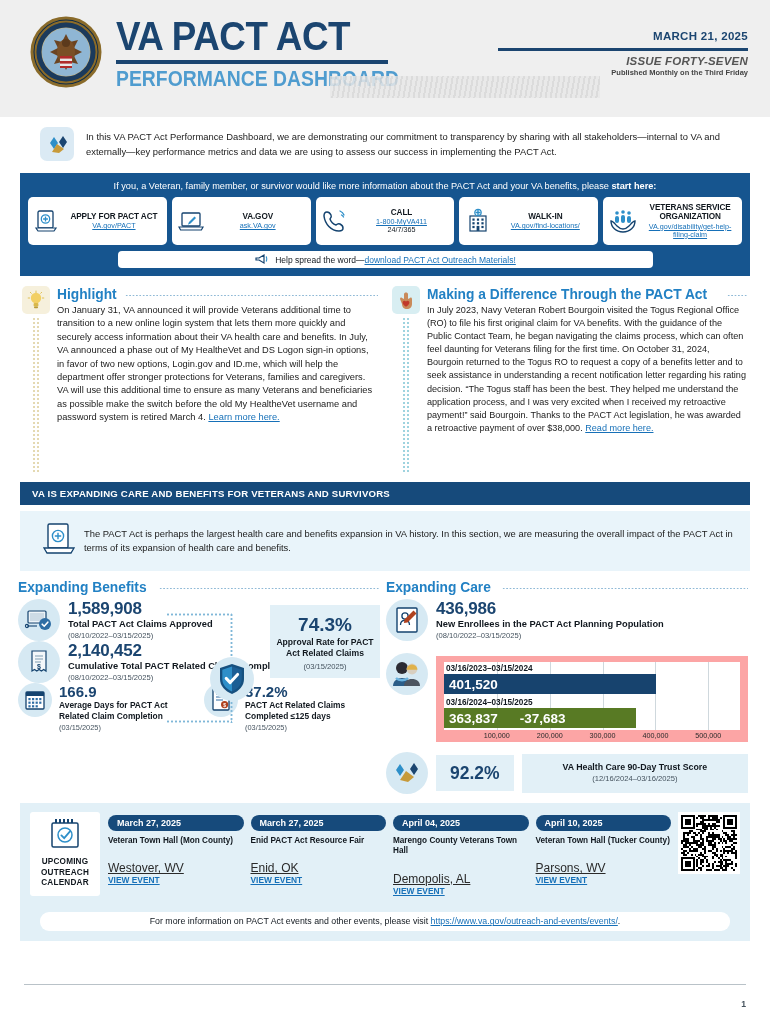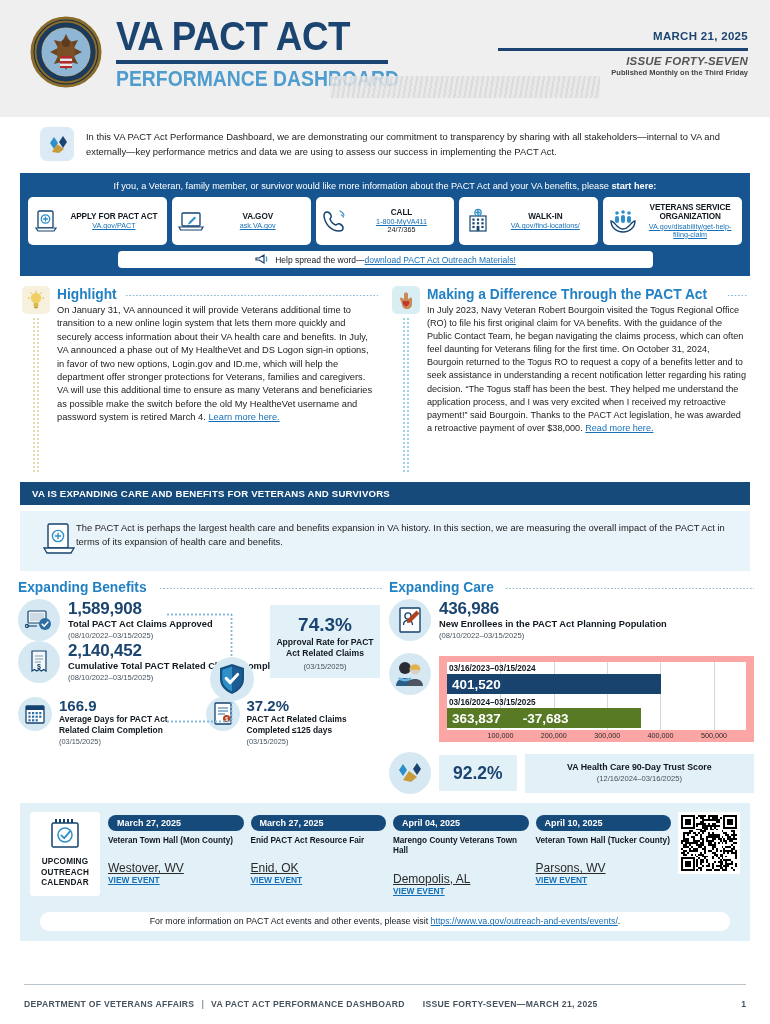--- a/index.html
+++ b/index.html
@@ -101,27 +101,27 @@
   .panel-text { font-size: 9.3px; line-height: 13.4px; color: #1b1b1b; margin-top: 2px; }
   .panel-text a { color: #1670b8; text-decoration: underline; }
   .panel.story .panel-text { font-size: 9.1px; line-height: 13.1px; }
 
   
   .sectionbar {
     margin: 6px 20px 0 20px; background: #164a7b; color: #fff;
     font-size: 9.6px; font-weight: bold; letter-spacing: .2px; padding: 6px 12px;
   }
   .callout {
-    margin: 6px 20px 0 20px; background: #e9f4fa; display: flex; 
-    gap: 0; padding: 10px 16px 10px 22px;
+    margin: 6px 20px 0 20px; background: #e9f4fa; display: flex; align-items: center;
+    gap: 8px; padding: 10px 16px 10px 22px;
   }
   .callout-text { font-size: 9.4px; line-height: 14px; }
 
   
-  .metrics { display: flex; padding: 8px 16px 0 18px; gap: 6px; position: relative; }
+  .metrics { display: flex; padding: 8px 22px 0 18px; gap: 6px; position: relative; }
   .metrics-col { flex: 1; position: relative; }
   .col-head { display: flex; align-items: baseline; gap: 6px; margin-bottom: 4px; }
   .col-title { font-size: 14.5px; font-weight: bold; color: #2281c4; white-space: nowrap;
                transform: scaleX(0.95); transform-origin: left center; }
 
   .stat { display: flex; gap: 8px; align-items: flex-start; margin-top: 0; }
   .stat-circle {
     flex: 0 0 42px; width: 42px; height: 42px; border-radius: 50%; background: #d6e9f3;
     display: flex; align-items: center; justify-content: center;
   }
@@ -145,21 +145,21 @@
     position: absolute; width: 3px;
     background-image: radial-gradient(circle, #7fb7d8 1px, transparent 1.2px);
     background-size: 3px 4px;
   }
   .connector-h {
     position: absolute; height: 3px;
     background-image: radial-gradient(circle, #7fb7d8 1px, transparent 1.2px);
     background-size: 4px 3px;
   }
 
-  .small-stats { display: flex; gap: 10px; margin-top: 14px; }
+  .small-stats { display: flex; gap: 10px; }
   .small-stat { flex: 1; display: flex; gap: 7px; align-items: flex-start; }
   .small-stat .stat-circle { flex: 0 0 34px; width: 34px; height: 34px; border-radius: 50%; }
   .small-num { font-size: 15px; font-weight: bold; color: #1b4570; line-height: 17px; }
   .small-desc { font-size: 8.4px; line-height: 11px; color: #11181f; font-weight: 600; }
   .small-date { font-size: 7.4px; color: #44525e; margin-top: 1px; }
 
   
   .chart-row { display: flex; gap: 8px; margin-top: 12px; }
   .chart-icon-col { flex: 0 0 42px; }
   .chart-main { flex: 1; }
@@ -1131,19 +1131,16 @@
   <div class="outreach" style="margin-top:0; padding-top:0; padding-bottom:10px;">
     <div class="moreinfo" style="flex:1;">
       <span class="moreinfo-text">
         <span>For more information on PACT Act events and other events, please visit </span><a>https://www.va.gov/outreach-and-events/events/</a><span>.</span>
       </span>
     </div>
   </div>
 
   <div class="footer">
     <div class="footer-rule"></div>
-    <div class="footer-text">
-      <span>DEPARTMENT OF VETERANS AFFAIRS</span><span class="footer-sep">|</span><span>VA PACT ACT PERFORMANCE DASHBOARD</span><span class="footer-gap"></span><span>ISSUE FORTY-SEVEN—MARCH 21, 2025</span>
-    </div>
     <div class="footer-page">1</div>
   </div>
 
 </div>
 
 </body></html>

